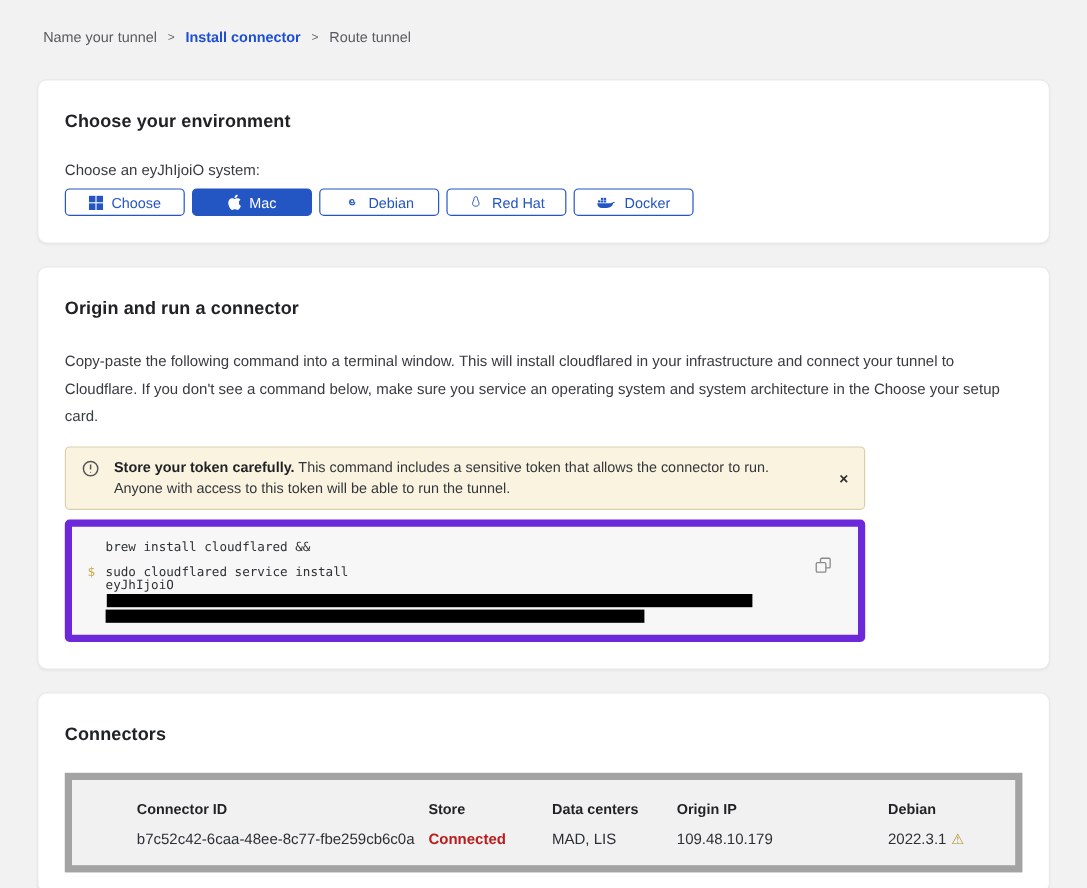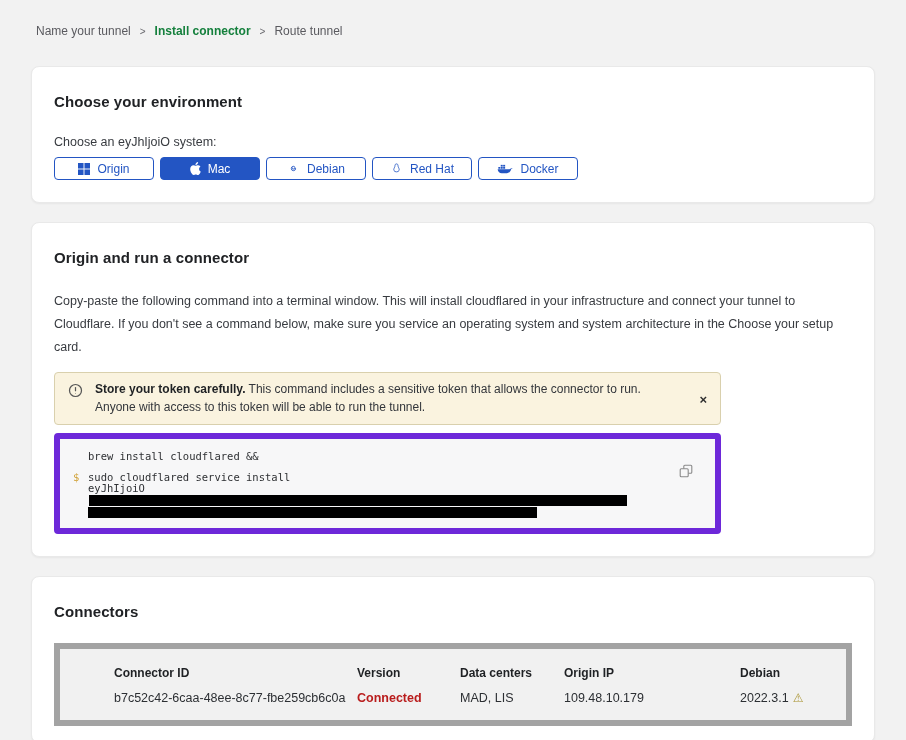--- a/index.html
+++ b/index.html
@@ -7,21 +7,21 @@
   html,body { margin:0; padding:0; }
   body {
     width:906px; height:740px; overflow:hidden;
     background:#f2f2f2; color:var(--text-dark);
     font-family:"Liberation Sans", sans-serif;
   }
   
   .breadcrumb { padding:24px 0 0 36px; display:flex; align-items:center; gap:9px;
     font-size:12px; color:#5a5a5f; }
   .breadcrumb .crumb { color:#5a5a5f; }
-  .breadcrumb .crumb.active { font-weight:bold; color:#15803d; }
+  .breadcrumb .crumb.active { font-weight:bold; color:#1d4ed8; }
   .breadcrumb .sep { font-size:10px; color:#6a6a6f; }
 
   
   .card { margin:19px 31px 0; background:#fff; border:1px solid #e9e9e9; border-radius:8px;
     box-shadow:0 1px 2px rgba(0,0,0,.05); padding:26px 22px; }
   .card-env { margin-top:28px; padding-bottom:22px; }
   .card-install { padding-bottom:22px; }
   .card-connectors { padding-bottom:16px; }
   .card-title { margin:0; font-size:15px; font-weight:bold; color:var(--text-dark); letter-spacing:.1px; }
 
@@ -82,21 +82,21 @@
 
     <button class="os-btn">
       <span class="os-icon">
         <svg width="12" height="12" viewBox="0 0 13 13" fill="currentColor">
             <rect x="0" y="0" width="6" height="6"></rect>
             <rect x="7" y="0" width="6" height="6"></rect>
             <rect x="0" y="7" width="6" height="6"></rect>
             <rect x="7" y="7" width="6" height="6"></rect>
           </svg>
       </span>
-      <span>Origin</span>
+      <span>Choose</span>
     </button>
 
     <button class="os-btn selected">
       <span class="os-icon">
         <svg width="11" height="13" viewBox="0 0 814 1000" fill="currentColor">
             <path d="M788.1 340.9c-5.8 4.5-108.2 62.2-108.2 190.5 0 148.4 130.3 200.9 134.2 202.2-.6 3.2-20.7 71.9-68.7 141.9-42.8 61.6-87.5 123.1-155.5 123.1s-85.5-39.5-164-39.5c-76.5 0-103.7 40.8-165.9 40.8s-105.6-57-155.5-127C46.7 790.7 0 663 0 541.8c0-194.4 126.4-297.5 250.8-297.5 66.1 0 121.2 43.4 162.7 43.4 39.5 0 101.1-46 176.3-46 28.5 0 130.9 2.6 198.3 99.2zm-234-181.5c31.1-36.9 53.1-88.1 53.1-139.3 0-7.1-.6-14.3-1.9-20.1-50.6 1.9-110.8 33.7-147.1 75.8-28.5 32.4-55.1 83.6-55.1 135.5 0 7.8 1.3 15.6 1.9 18.1 3.2.6 8.4 1.3 13.6 1.3 45.4 0 102.5-30.4 135.5-71.3z"></path>
           </svg>
       </span>
       <span>Mac</span>
     </button>
@@ -168,21 +168,21 @@
       <span class="redact redact-2"></span>
     </div>
   </div>
 </section>
 
 <section class="card card-connectors">
   <h2 class="card-title">Connectors</h2>
   <div class="ctable">
     <div class="trow thead">
       <span>Connector ID</span>
-      <span>Version</span>
+      <span>Store</span>
       <span>Data centers</span>
       <span>Origin IP</span>
       <span>Debian</span>
     </div>
     <div class="trow tvals">
       <span>b7c52c42-6caa-48ee-8c77-fbe259cb6c0a</span>
       <span class="status-green">Connected</span>
       <span>MAD, LIS</span>
       <span>109.48.10.179</span>
       <span><span>2022.3.1</span><span class="warn-tri">⚠</span></span>

